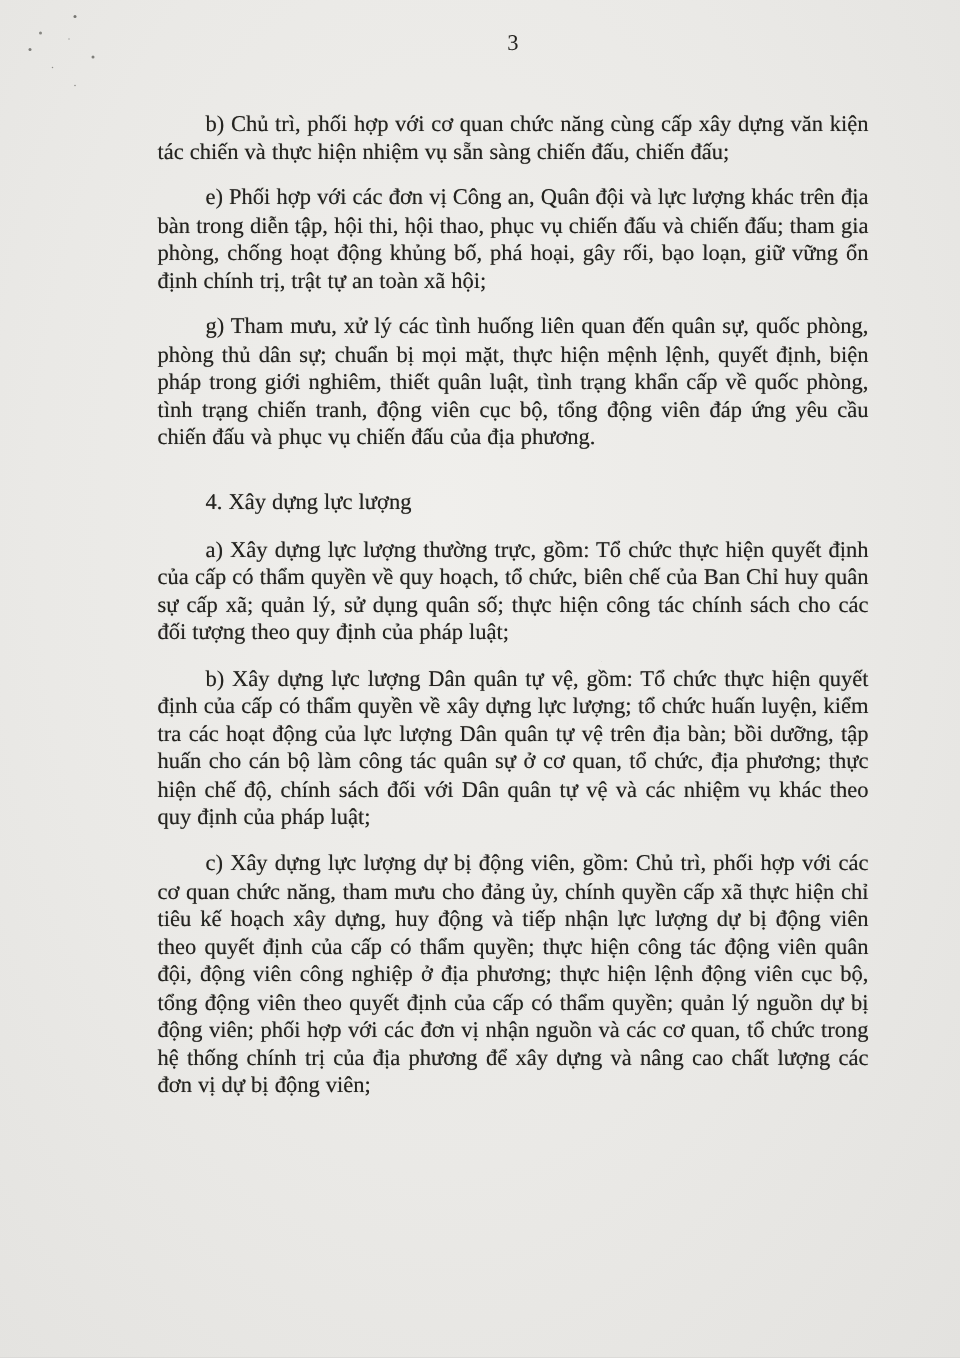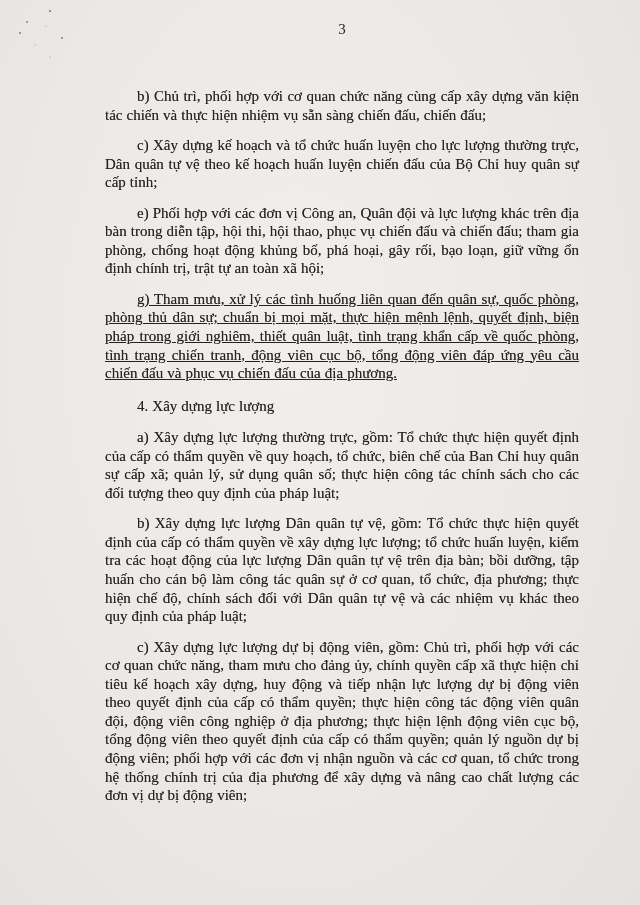--- a/index.html
+++ b/index.html
@@ -40,57 +40,55 @@
     position: absolute;
     top: 21px;
     left: 105px;
     width: 474px;
     text-align: center;
     font-size: 15px;
     letter-spacing: 0.2px;
   }
   .body-text {
     position: absolute;
-    top: 87px;
+    top: 74px;
     left: 105px;
     width: 474px;
   }
   .para {
     margin: 0 0 12px 0;
     font-size: 15px;
     line-height: 18.55px;
     text-align: justify;
     text-align-last: left;
     text-indent: 32px;
     word-spacing: 0.3px;
     text-shadow: 0 0 0.45px rgba(35,34,30,0.55);
   }
   .para.heading {
     text-align: right;
     margin-bottom: 13px;
   }
   .para.section-end {
-    margin-bottom: 14px;
-    text-decoration: underline;
+    margin-bottom: 24px;
   }
 </style>
 </head>
 <body>
 
 <div class="page">
 
   <div class="speckles"></div>
 
   <div class="page-number">3</div>
 
   <div class="body-text">
 
     <p class="para">b) Chủ trì, phối hợp với cơ quan chức năng cùng cấp xây dựng văn kiện tác chiến và thực hiện nhiệm vụ sẵn sàng chiến đấu, chiến đấu;</p>
 
-    <p class="para">c) Xây dựng kế hoạch và tổ chức huấn luyện cho lực lượng thường trực, Dân quân tự vệ theo kế hoạch huấn luyện chiến đấu của Bộ Chỉ huy quân sự cấp tỉnh;</p>
 
 
 
     <p class="para">e) Phối hợp với các đơn vị Công an, Quân đội và lực lượng khác trên địa bàn trong diễn tập, hội thi, hội thao, phục vụ chiến đấu và chiến đấu; tham gia phòng, chống hoạt động khủng bố, phá hoại, gây rối, bạo loạn, giữ vững ổn định chính trị, trật tự an toàn xã hội;</p>
 
     <p class="para section-end">g) Tham mưu, xử lý các tình huống liên quan đến quân sự, quốc phòng, phòng thủ dân sự; chuẩn bị mọi mặt, thực hiện mệnh lệnh, quyết định, biện pháp trong giới nghiêm, thiết quân luật, tình trạng khẩn cấp về quốc phòng, tình trạng chiến tranh, động viên cục bộ, tổng động viên đáp ứng yêu cầu chiến đấu và phục vụ chiến đấu của địa phương.</p>
 
     <p class="para heading">4. Xây dựng lực lượng</p>
 
     <p class="para">a) Xây dựng lực lượng thường trực, gồm: Tổ chức thực hiện quyết định của cấp có thẩm quyền về quy hoạch, tổ chức, biên chế của Ban Chỉ huy quân sự cấp xã; quản lý, sử dụng quân số; thực hiện công tác chính sách cho các đối tượng theo quy định của pháp luật;</p>

